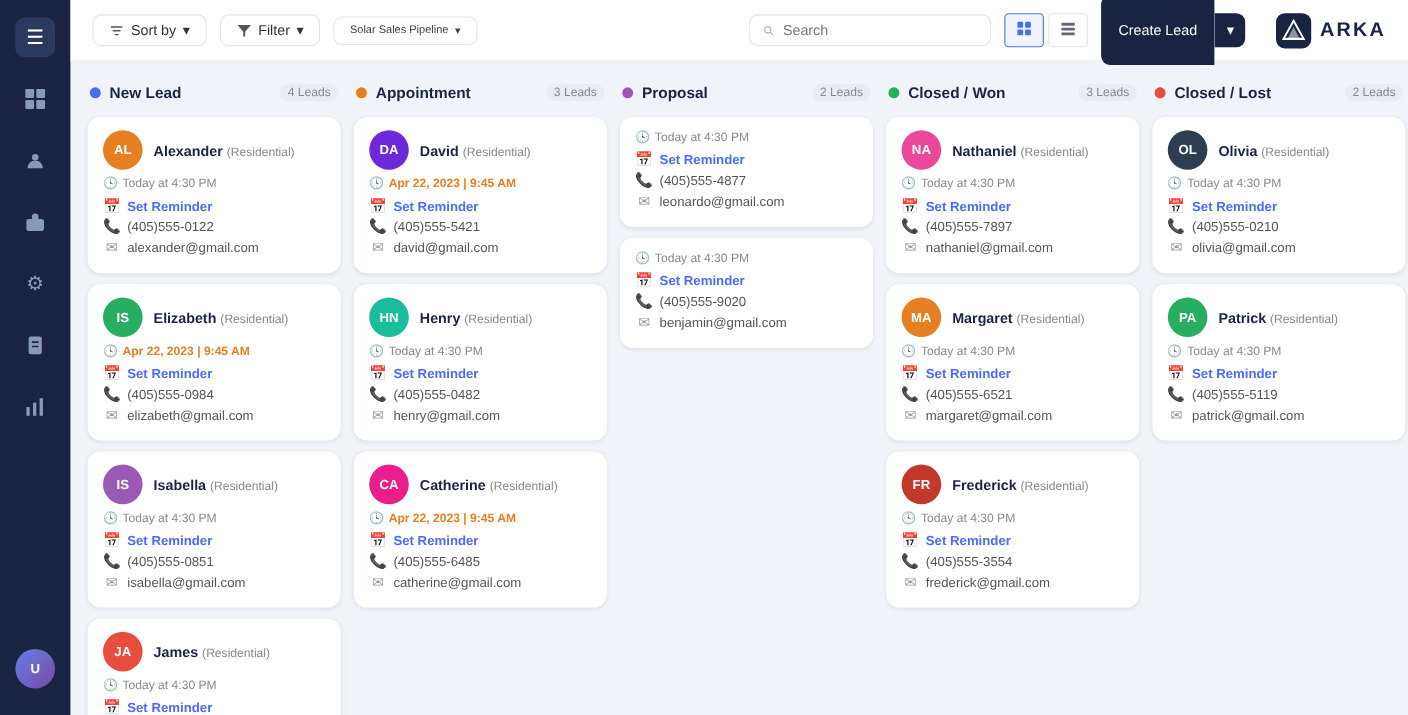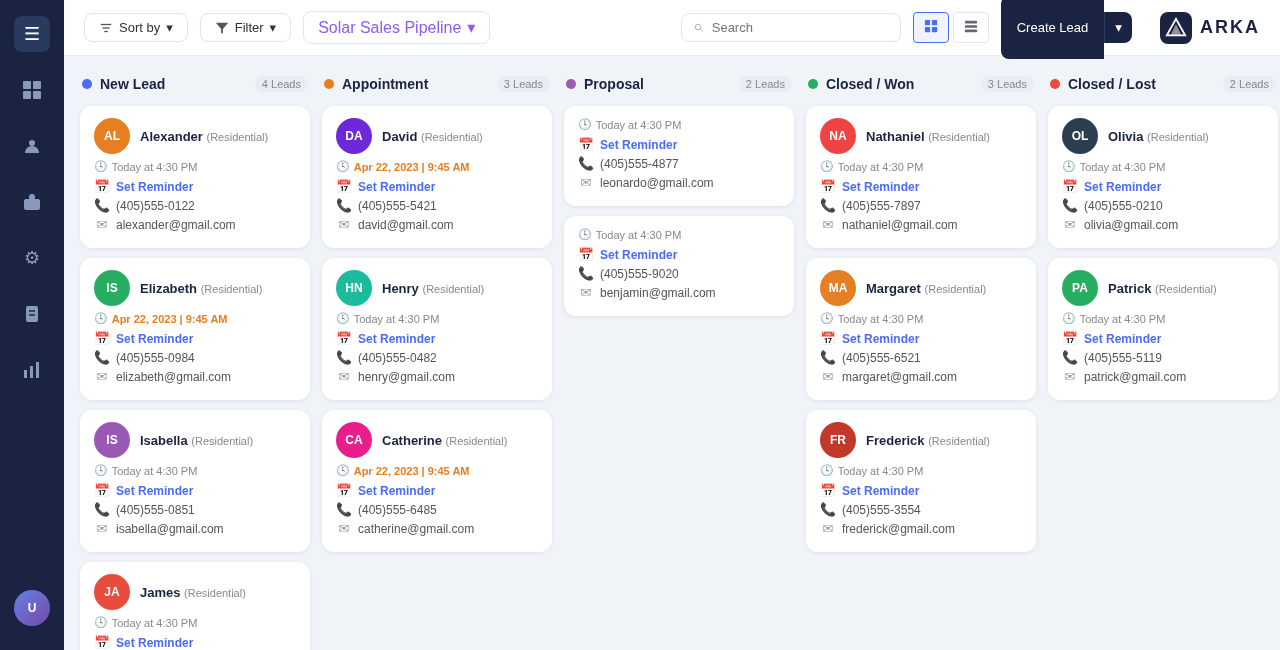--- a/index.html
+++ b/index.html
@@ -73,22 +73,22 @@
       font-size: 13px;
       color: #333;
       cursor: pointer;
       background: #fff;
     }
     .topbar-pipeline {
       display: flex; align-items: center; gap: 6px;
       padding: 6px 14px;
       border: 1px solid #e0e6ee;
       border-radius: 8px;
-      font-size: 16px;
-      color: #8b5cf6;
+      font-size: 10px;
+      color: #404040;
       cursor: pointer;
       background: #fff;
       text-align: center;
     }
     .topbar-search {
       flex: 1;
       max-width: 220px;
       display: flex; align-items: center;
       border: 1px solid #e0e6ee;
       border-radius: 8px;
@@ -578,21 +578,21 @@
     </div>
       </div>
       <div class="column">
         <div class="col-header">
     <div class="col-dot dot-green"></div>
     <span class="col-title">Closed / Won</span>
     <span class="col-count">3 Leads</span>
   </div>
         <div class="card">
       <div class="card-header">
-        <div class="avatar" style="background:#ef4444;">NA</div>
+        <div class="avatar" style="background:#ec4899;">NA</div>
         <div>
           <div class="card-name">Nathaniel <span class="card-type">(Residential)</span></div>
         </div>
       </div>
       <div class="card-time">
           <span>🕓</span>
           <span>Today at 4:30 PM</span>
          </div>
       <div class="card-row">
         <span class="icon-sm">📅</span>

